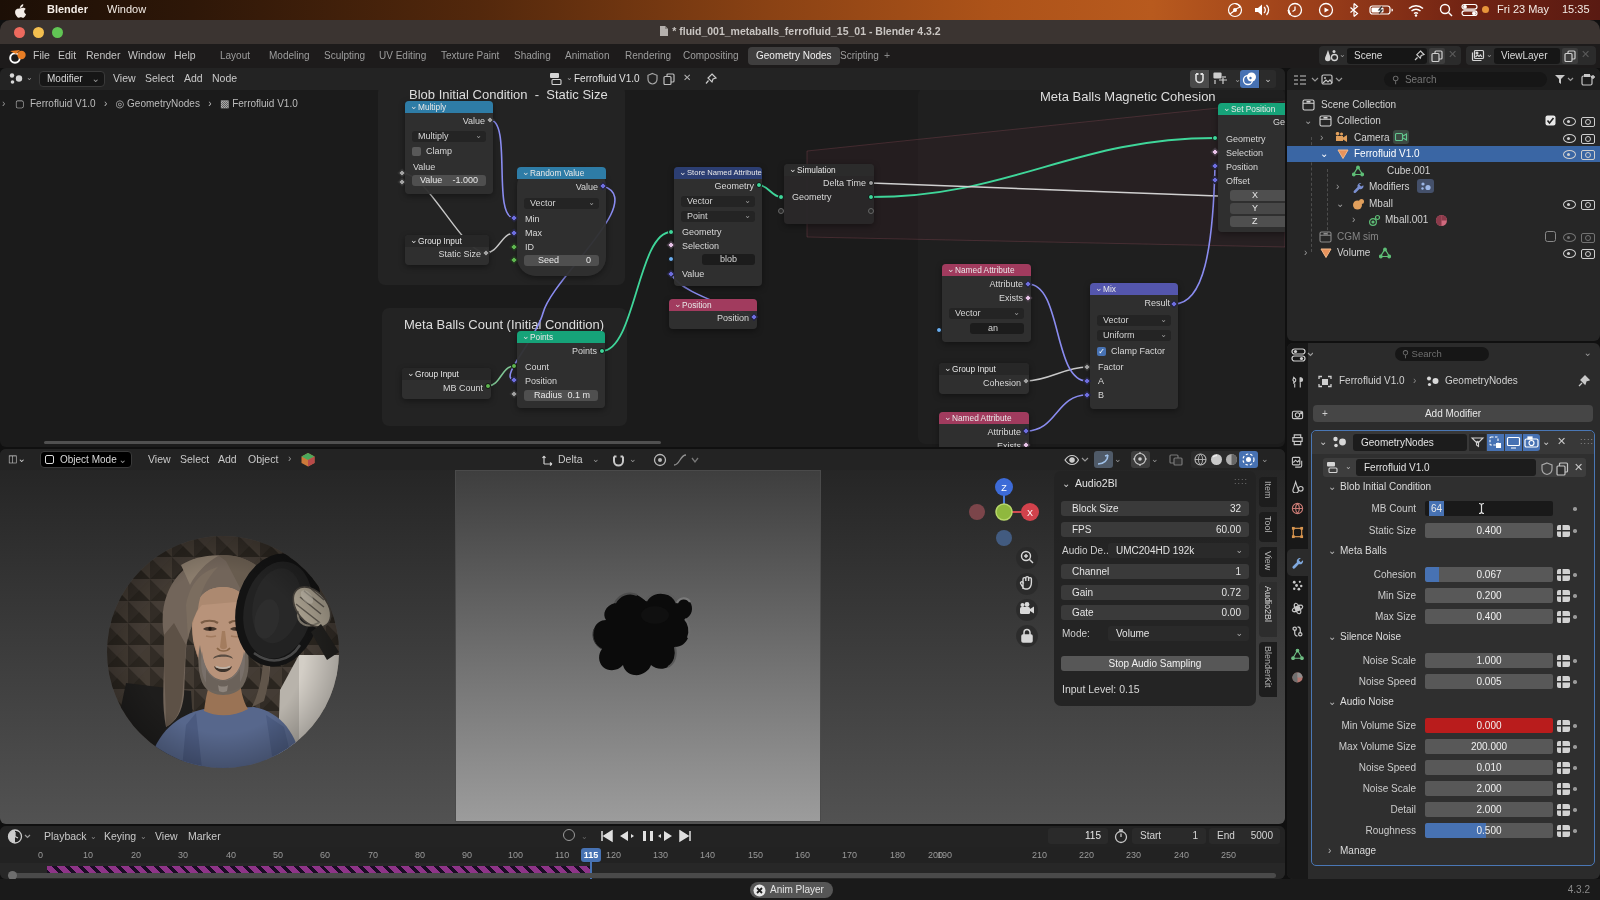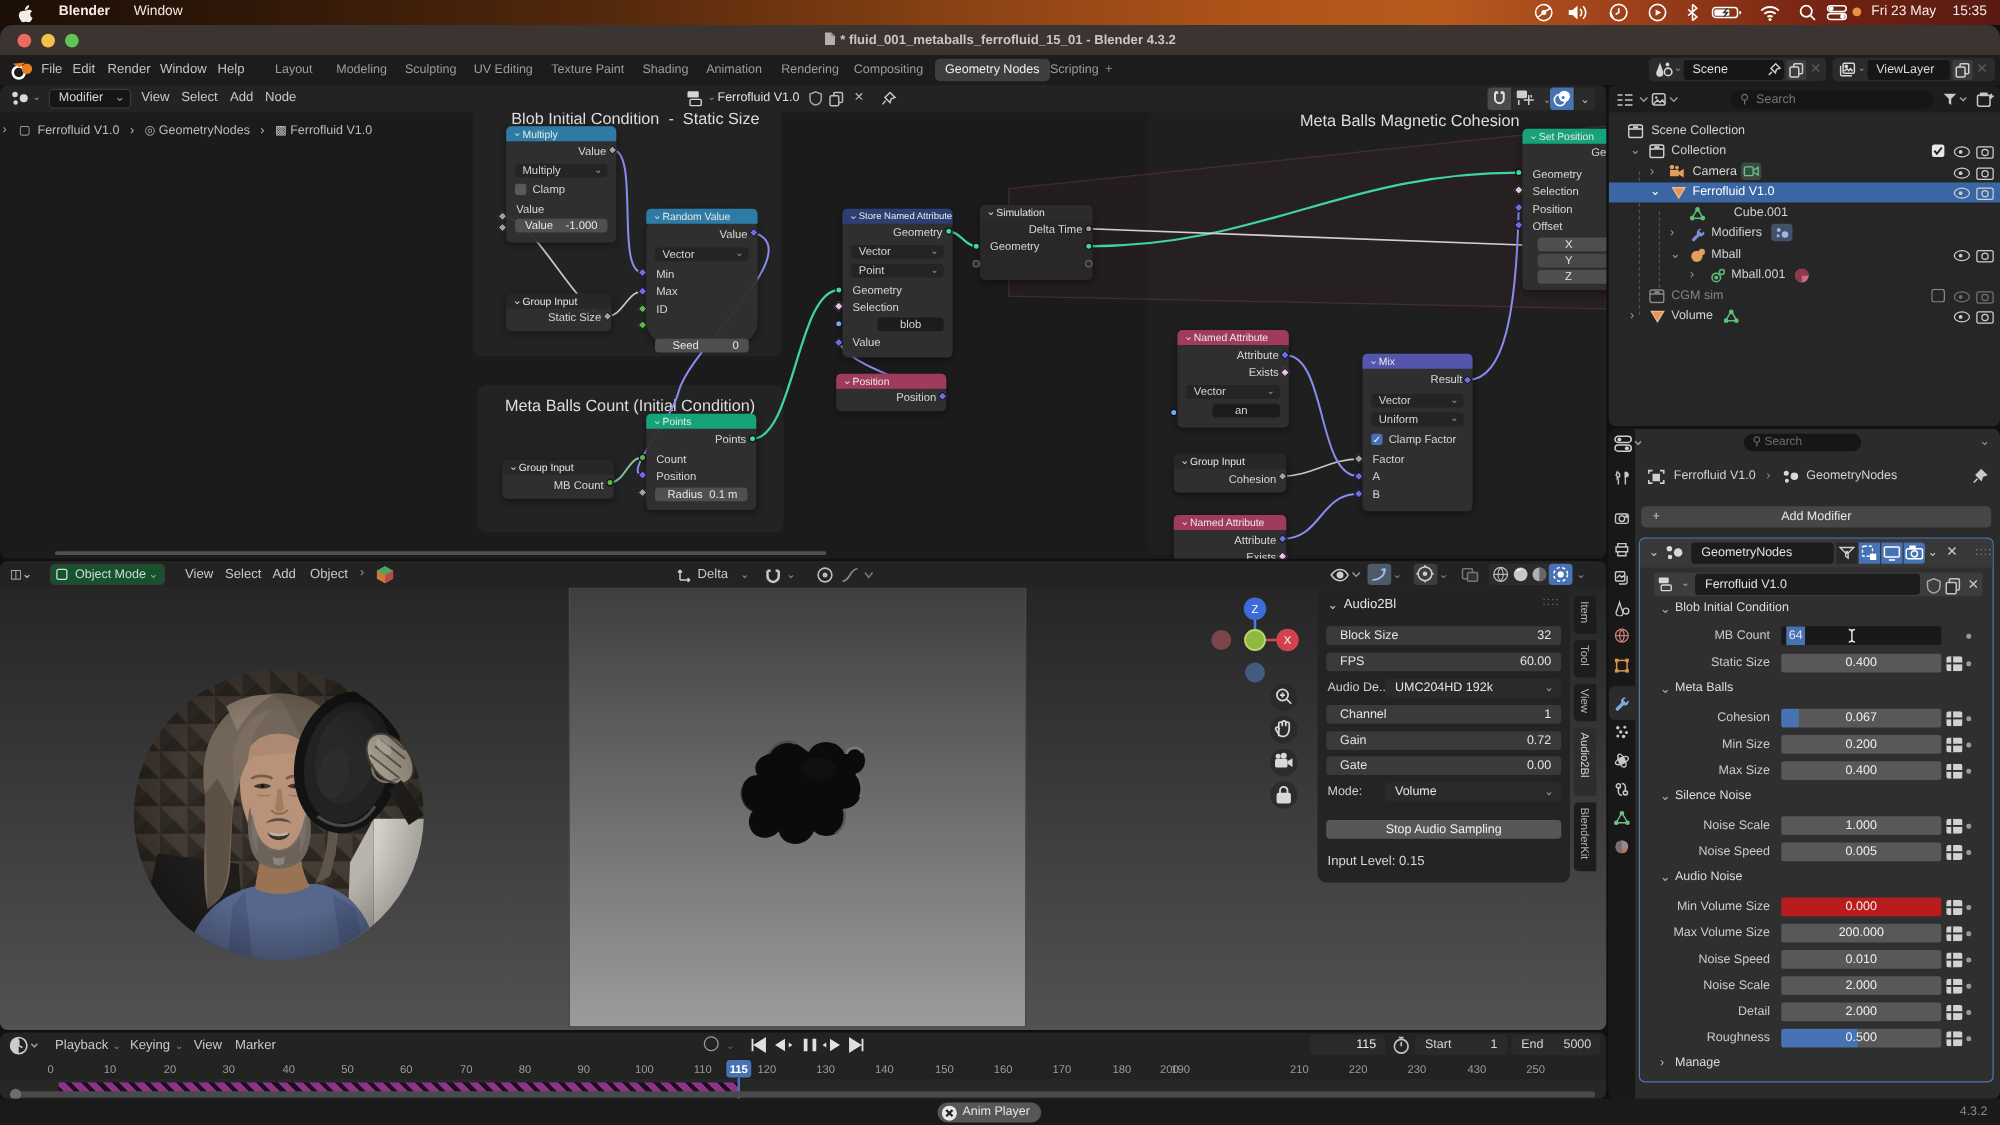--- a/index.html
+++ b/index.html
@@ -268,21 +268,21 @@
         <div class="ndrop" style="top:31px;">Vector</div>
         <div class="nrow" style="top:46px;">
             <span class="lab-l">Min</span>
           </div>
         <div class="nrow" style="top:60px;">
             <span class="lab-l">Max</span>
           </div>
         <div class="nrow" style="top:74px;">
             <span class="lab-l">ID</span>
           </div>
-        <div class="nfield" style="top:104px;text-align:right;">
+        <div class="nfield" style="top:88px;text-align:right;">
             <span style="position:absolute;left:14px;">Seed</span>
             <span style="position:absolute;right:8px;">0</span>
           </div>
       </div>
 
       <div class="node" style="left:405px;top:167px;width:84px;height:30px;">
         <div class="nhead" style="background:#272727;">Group Input</div>
         <div class="nrow" style="top:13px;">
             <span class="lab-r">Static Size</span>
           </div>
@@ -1095,21 +1095,21 @@
       <span style="position:absolute;left:8px;top:212px;color:#d8d8d8;font-size:10.5px;">Input Level: 0.15</span>
     </div>
 
     <div class="vtab" style="top:28px;height:30px;"><span class="vtxt">Item</span></div>
     <div class="vtab" style="top:63px;height:30px;"><span class="vtxt">Tool</span></div>
     <div class="vtab" style="top:98px;height:30px;"><span class="vtxt">View</span></div>
     <div class="vtab act" style="top:133px;height:55px;"><span class="vtxt">Audio2Bl</span></div>
     <div class="vtab" style="top:193px;height:55px;"><span class="vtxt">BlenderKit</span></div>
     <div id="vphdr">
       <span style="position:absolute;left:8px;top:4px;color:#ccc;font-size:10px;">◫⌄</span>
-      <div style="position:absolute;left:40px;top:2px;width:92px;height:17px;background:#14532d;border:1px solid #3a3a3a;border-radius:4px;color:#d8d8d8;font-size:10px;line-height:15px;">
+      <div style="position:absolute;left:40px;top:2px;width:92px;height:17px;background:#000000;border:1px solid #3a3a3a;border-radius:4px;color:#d8d8d8;font-size:10px;line-height:15px;">
           <span style="position:absolute;left:4px;top:3px;width:9px;height:9px;border:1.3px solid #ddd;border-radius:2px;"></span>
           <span style="position:absolute;left:19px;">Object Mode</span>
           <span style="position:absolute;right:4px;color:#999;">⌄</span>
         </div>
       <span class="menu-t" style="left:148px;">View</span>
       <span class="menu-t" style="left:180px;">Select</span>
       <span class="menu-t" style="left:218px;">Add</span>
       <span class="menu-t" style="left:248px;">Object</span>
       <span style="position:absolute;left:288px;top:4px;color:#999;font-size:10px;">›</span>
       <svg width="16" height="15" style="position:absolute;left:300px;top:3px;" viewBox="0 0 16 15">
@@ -1232,21 +1232,21 @@
         <span class="rnum" style="left:700px;">140</span>
         <span class="rnum" style="left:748px;">150</span>
         <span class="rnum" style="left:795px;">160</span>
         <span class="rnum" style="left:842px;">170</span>
         <span class="rnum" style="left:890px;">180</span>
         <span class="rnum" style="left:937px;">190</span>
         <span class="rnum" style="left:928px;">200</span>
         <span class="rnum" style="left:1032px;">210</span>
         <span class="rnum" style="left:1079px;">220</span>
         <span class="rnum" style="left:1126px;">230</span>
-        <span class="rnum" style="left:1174px;">430</span>
+        <span class="rnum" style="left:1174px;">240</span>
         <span class="rnum" style="left:1221px;">250</span>
       <div style="position:absolute;left:581px;top:1px;width:20px;height:14px;background:#4772b3;border-radius:3px;color:#fff;font-size:9px;font-weight:bold;text-align:center;line-height:14px;">115</div>
     </div>
     <div id="stripes"></div>
     <div style="position:absolute;left:590px;top:36px;width:2px;height:17px;background:#4772b3;"></div>
     <div id="tscroll"></div>
       <div style="position:absolute;left:8px;top:45px;width:9px;height:9px;border-radius:50%;background:#6e6e6e;"></div>
   </div>
 
   <div id="status">

